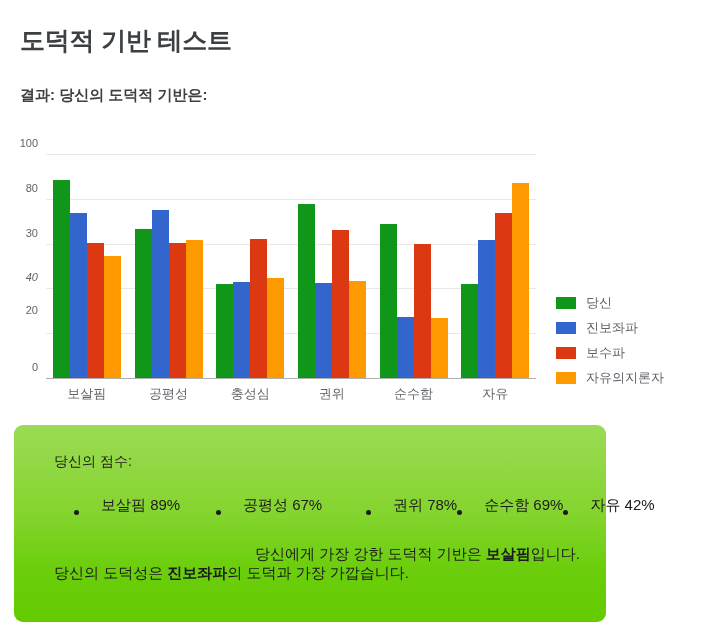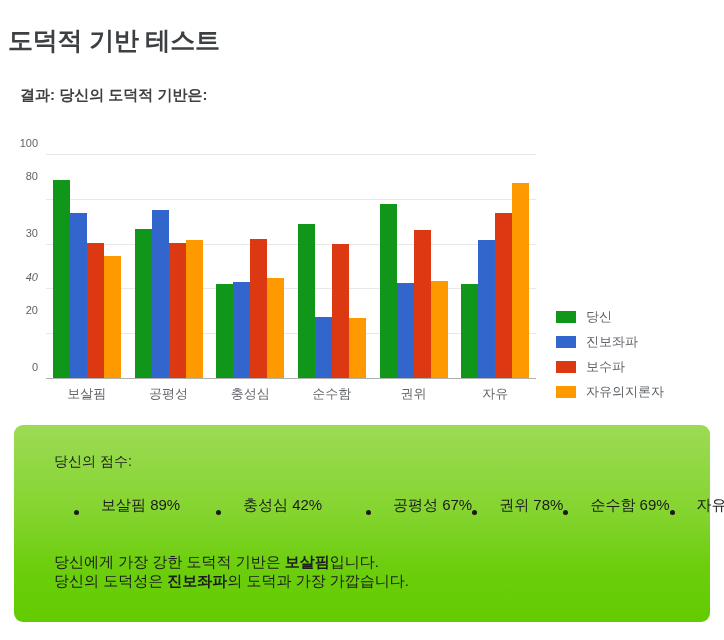--- a/index.html
+++ b/index.html
@@ -12,21 +12,21 @@
     height: 640px;
     font-family: "Liberation Sans", "DejaVu Sans", sans-serif;
     color: #333333;
     overflow: hidden;
     position: relative;
   }
 
   
   #page-title {
     position: absolute;
-    left: 8px;
+    left: 20px;
     top: 24px;
     font-size: 25px;
     font-weight: bold;
     color: #3c4043;
     letter-spacing: -0.2px;
   }
   #result-subtitle {
     position: absolute;
     left: 20px;
     top: 86px;
@@ -102,21 +102,21 @@
     margin-top: 7px;
     font-size: 13px;
     color: #5f6368;
     white-space: nowrap;
   }
 
   
   .legend {
     position: absolute;
     left: 556px;
-    top: 164px;
+    top: 150px;
   }
   .legend-item {
     display: flex;
     align-items: center;
     height: 25px;
   }
   .legend-swatch {
     width: 20px;
     height: 12px;
     margin-right: 10px;
@@ -126,21 +126,21 @@
     font-size: 13px;
     color: #5f6368;
     white-space: nowrap;
   }
 
   
   #result-box {
     position: absolute;
     left: 14px;
     top: 425px;
-    width: 696px;
+    width: 592px;
     height: 197px;
     box-sizing: border-box;
     border-radius: 9px;
     background: linear-gradient(to bottom, #9cdb55 0%, #84d42e 45%, #6cce0d 72%, #63cb00 100%);
     padding: 22px 26px;
   }
   #scores-heading {
     font-size: 14px;
     color: #1b1b1b;
     margin: 6px 0 0 14px;
@@ -168,21 +168,21 @@
     background: #1b1b1b;
     margin-right: 22px;
     flex: 0 0 auto;
   }
   .summary-line {
     margin: 0 0 0 14px;
     font-size: 15px;
     color: #1b1b1b;
     white-space: nowrap;
   }
-  #summary-strongest { margin-top: 32px; }
+  #summary-strongest { margin-top: 24px; text-align: right; }
   #summary-closest  { }
   .summary-line b { font-weight: bold; }
 </style>
 </head>
 <body>
 
 <div id="page-title">도덕적 기반 테스트</div>
 <div id="result-subtitle">결과: 당신의 도덕적 기반은:</div>
 
 <div id="chart-area">
@@ -194,21 +194,21 @@
         <div class="gridline" style="bottom: 20%;">
           <div class="ytick" style="bottom: 12px;">20</div>
         </div>
         <div class="gridline" style="bottom: 40%; font-style: italic;">
           <div class="ytick" style="bottom: 0px;">40</div>
         </div>
         <div class="gridline" style="bottom: 60%;">
           <div class="ytick" style="bottom: 0px;">30</div>
         </div>
         <div class="gridline" style="bottom: 80%;">
-          <div class="ytick" style="bottom: 12px;">80</div>
+          <div class="ytick" style="bottom: 0px;">80</div>
         </div>
         <div class="gridline" style="bottom: 100%;">
           <div class="ytick" style="bottom: 0px;">100</div>
         </div>
       </div>
     <div class="axis-baseline"></div>
     <div class="groups" id="bar-groups">
         <div class="group">
           <div class="bar" title="당신 보살핌: 89" style="height: 198.47px; background: rgb(16, 150, 24);"></div>
           <div class="bar" title="진보좌파 보살핌: 74" style="height: 165.02px; background: rgb(51, 102, 204);"></div>
@@ -224,34 +224,34 @@
           <div class="xtick">공평성</div>
         </div>
         <div class="group">
           <div class="bar" title="당신 충성심: 42" style="height: 93.66px; background: rgb(16, 150, 24);"></div>
           <div class="bar" title="진보좌파 충성심: 43" style="height: 95.89px; background: rgb(51, 102, 204);"></div>
           <div class="bar" title="보수파 충성심: 62.5" style="height: 139.375px; background: rgb(220, 57, 18);"></div>
           <div class="bar" title="자유의지론자 충성심: 45" style="height: 100.35px; background: rgb(255, 153, 0);"></div>
           <div class="xtick">충성심</div>
         </div>
         <div class="group">
+          <div class="bar" title="당신 권위: 78" style="height: 173.94px; background: rgb(16, 150, 24);"></div>
+          <div class="bar" title="진보좌파 권위: 42.5" style="height: 94.775px; background: rgb(51, 102, 204);"></div>
+          <div class="bar" title="보수파 권위: 66.5" style="height: 148.295px; background: rgb(220, 57, 18);"></div>
+          <div class="bar" title="자유의지론자 권위: 43.5" style="height: 97.005px; background: rgb(255, 153, 0);"></div>
+          <div class="xtick">권위</div>
+        </div>
+        <div class="group">
           <div class="bar" title="당신 순수함: 69" style="height: 153.87px; background: rgb(16, 150, 24);"></div>
           <div class="bar" title="진보좌파 순수함: 27.5" style="height: 61.325px; background: rgb(51, 102, 204);"></div>
           <div class="bar" title="보수파 순수함: 60" style="height: 133.8px; background: rgb(220, 57, 18);"></div>
           <div class="bar" title="자유의지론자 순수함: 27" style="height: 60.21px; background: rgb(255, 153, 0);"></div>
           <div class="xtick">순수함</div>
         </div>
         <div class="group">
-          <div class="bar" title="당신 권위: 78" style="height: 173.94px; background: rgb(16, 150, 24);"></div>
-          <div class="bar" title="진보좌파 권위: 42.5" style="height: 94.775px; background: rgb(51, 102, 204);"></div>
-          <div class="bar" title="보수파 권위: 66.5" style="height: 148.295px; background: rgb(220, 57, 18);"></div>
-          <div class="bar" title="자유의지론자 권위: 43.5" style="height: 97.005px; background: rgb(255, 153, 0);"></div>
-          <div class="xtick">권위</div>
-        </div>
-        <div class="group">
           <div class="bar" title="당신 자유: 42" style="height: 93.66px; background: rgb(16, 150, 24);"></div>
           <div class="bar" title="진보좌파 자유: 62" style="height: 138.26px; background: rgb(51, 102, 204);"></div>
           <div class="bar" title="보수파 자유: 74" style="height: 165.02px; background: rgb(220, 57, 18);"></div>
           <div class="bar" title="자유의지론자 자유: 87.5" style="height: 195.125px; background: rgb(255, 153, 0);"></div>
           <div class="xtick">자유</div>
         </div>
       </div>
   </div>
   <div class="legend" id="chart-legend">
       <div class="legend-item">
@@ -275,24 +275,20 @@
 
 <div id="result-box">
   <div id="scores-heading">당신의 점수:</div>
   <div class="scores-grid" id="scores-grid">
       <div class="score-item">
         <span class="bullet"></span>
         <span>보살핌 89%</span>
       </div>
       <div class="score-item">
         <span class="bullet"></span>
-        <span>충성심 42%</span>
-      </div>
-      <div class="score-item">
-        <span class="bullet"></span>
         <span>공평성 67%</span>
       </div>
       <div class="score-item">
         <span class="bullet"></span>
         <span>권위 78%</span>
       </div>
       <div class="score-item">
         <span class="bullet"></span>
         <span>순수함 69%</span>
       </div>

